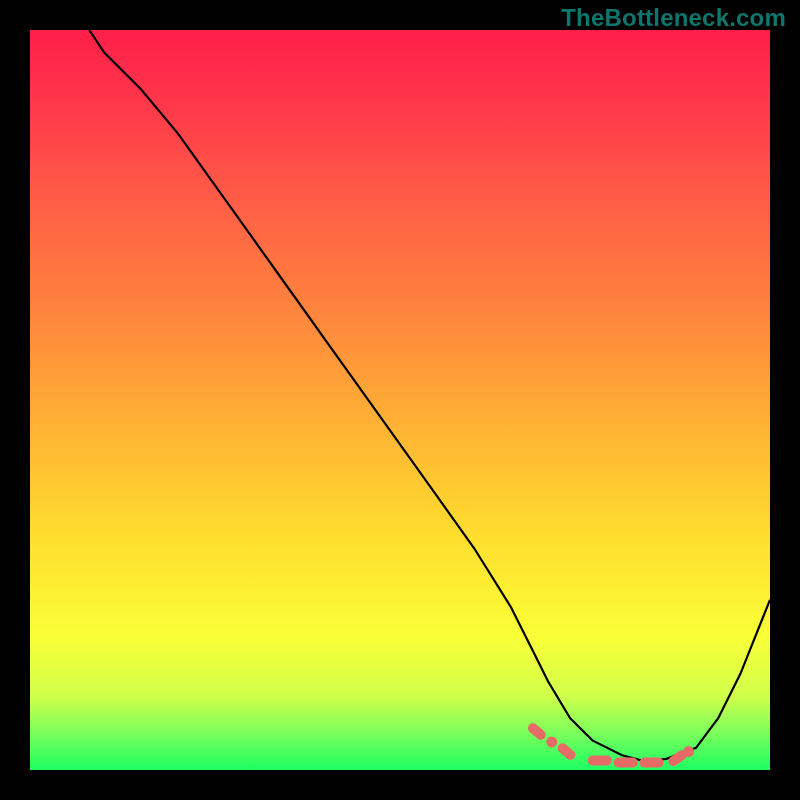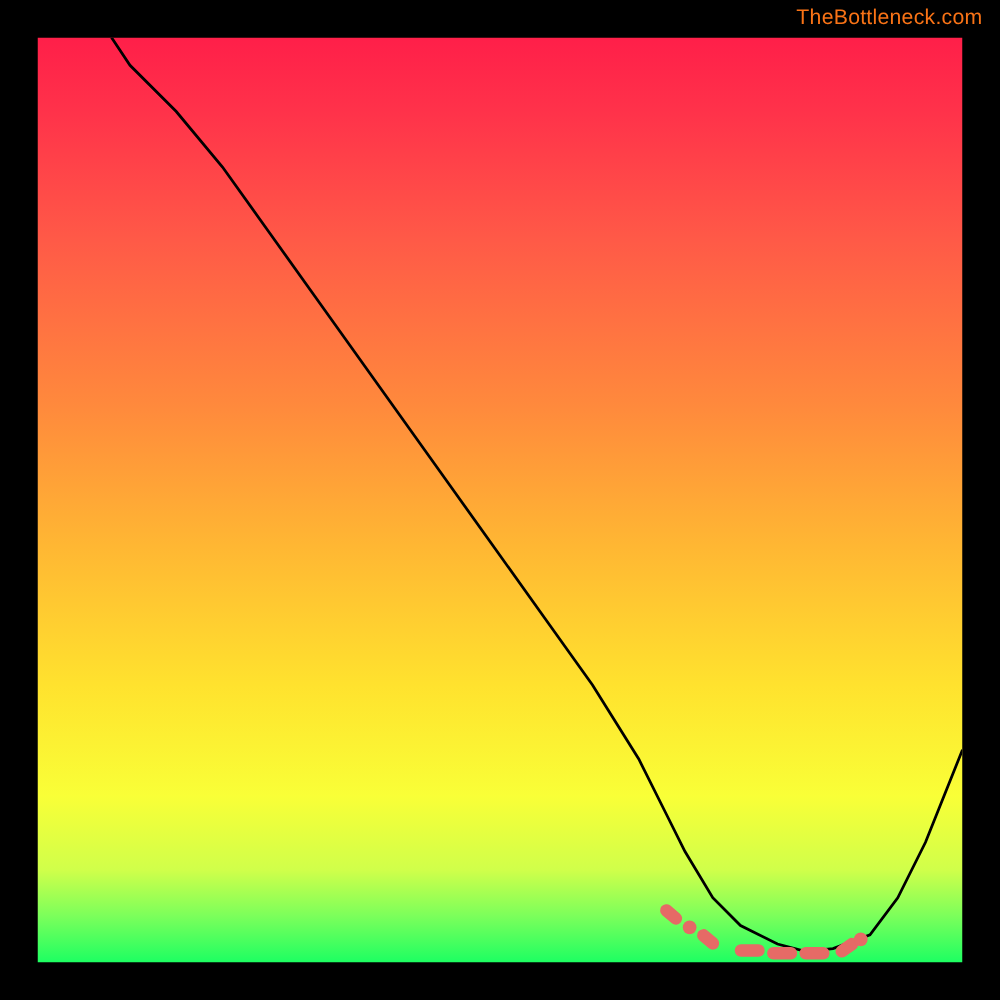--- a/index.html
+++ b/index.html
@@ -14,23 +14,23 @@
   .frame {
     position: relative;
     width: 800px;
     height: 800px;
     background: #000;
   }
   .watermark {
     position: absolute;
     top: 4px;
     right: 14px;
-    color: #f97316;
-    font-size: 17px;
-    font-weight: 400;
+    color: #0f766e;
+    font-size: 24px;
+    font-weight: 700;
     letter-spacing: 0.2px;
     z-index: 10;
   }
   .plot-area {
     position: absolute;
     left: 30px;
     top: 30px;
     width: 740px;
     height: 740px;
     overflow: hidden;

